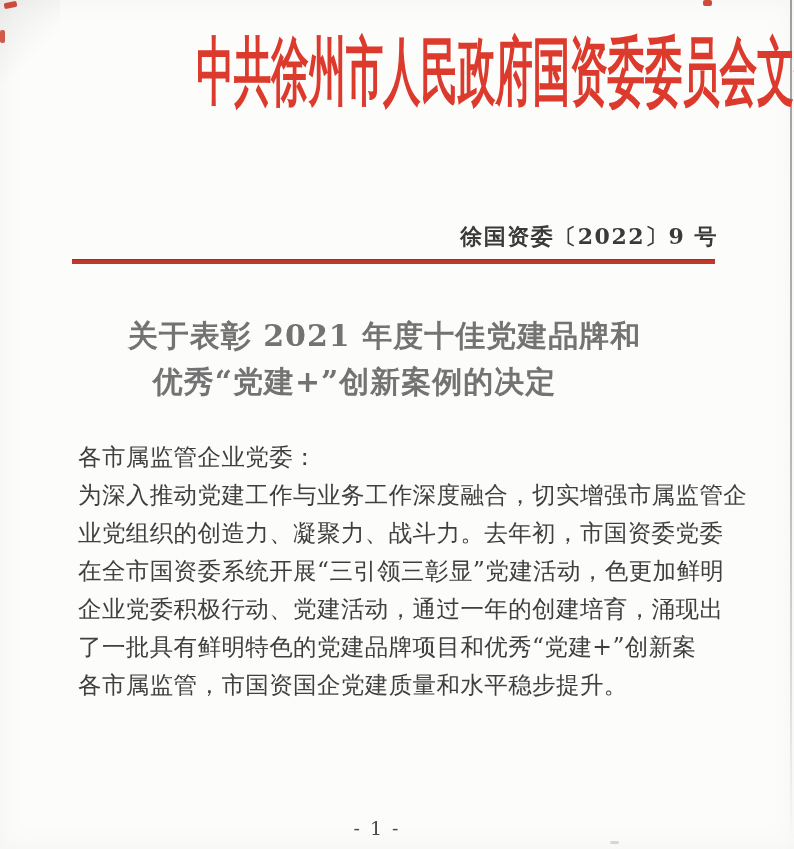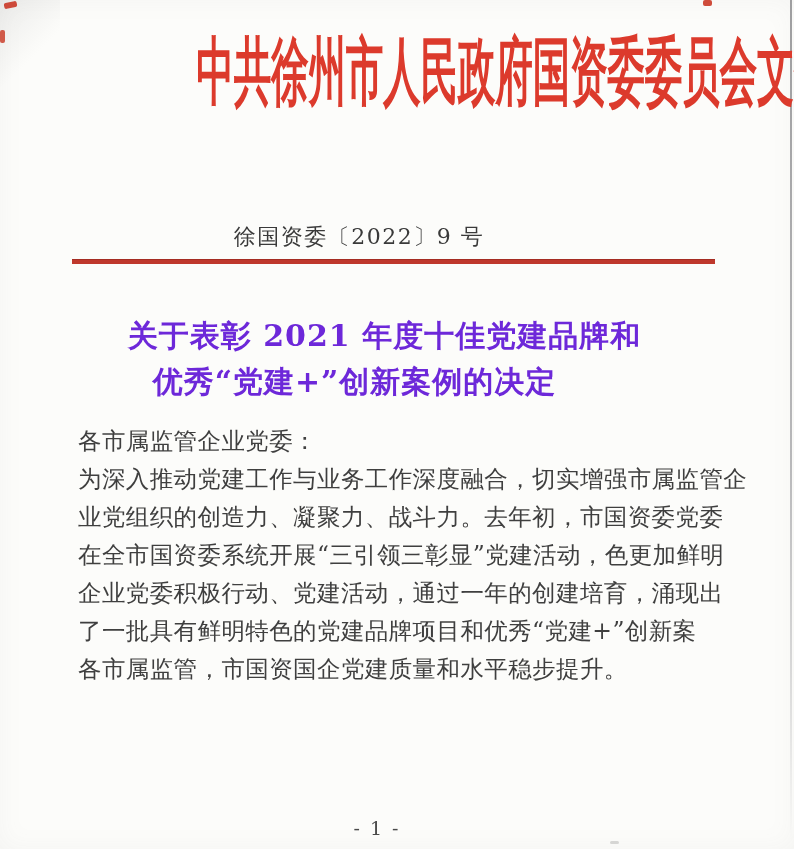--- a/index.html
+++ b/index.html
@@ -51,24 +51,25 @@
     transform: scaleX(0.505);
     transform-origin: center;
     letter-spacing: 0;
   }
 
   .doc-number {
     position: absolute;
     top: 222px;
     left: 0;
     width: 718px;
-    text-align: center;
+    text-align: right;
     font-size: 22px;
     letter-spacing: 1.5px;
     color: #3a3a3a;
+    font-weight: bold;
   }
 
   .red-rule {
     position: absolute;
     top: 259px;
     left: 72px;
     width: 643px;
     height: 4px;
     background: #bf382c;
     border-top: 1px solid #a52c22;
@@ -76,28 +77,28 @@
 
   .doc-title {
     position: absolute;
     top: 313px;
     left: 0;
     width: 769px;
     text-align: center;
     font-size: 30px;
     line-height: 46px;
     font-weight: bold;
-    color: #6d28d9;
+    color: #737373;
     letter-spacing: 1px;
   }
   .doc-title .title-line-2 { transform: translateX(-30px); }
 
   .doc-body {
     position: absolute;
-    top: 422px;
+    top: 438px;
     left: 78px;
     width: 648px;
     font-size: 23.5px;
     line-height: 38px;
     color: #3f3f3f;
     letter-spacing: 0.4px;
   }
   .doc-body .line { white-space: nowrap; }
   .doc-body .indent { padding-left: 48px; }
 

